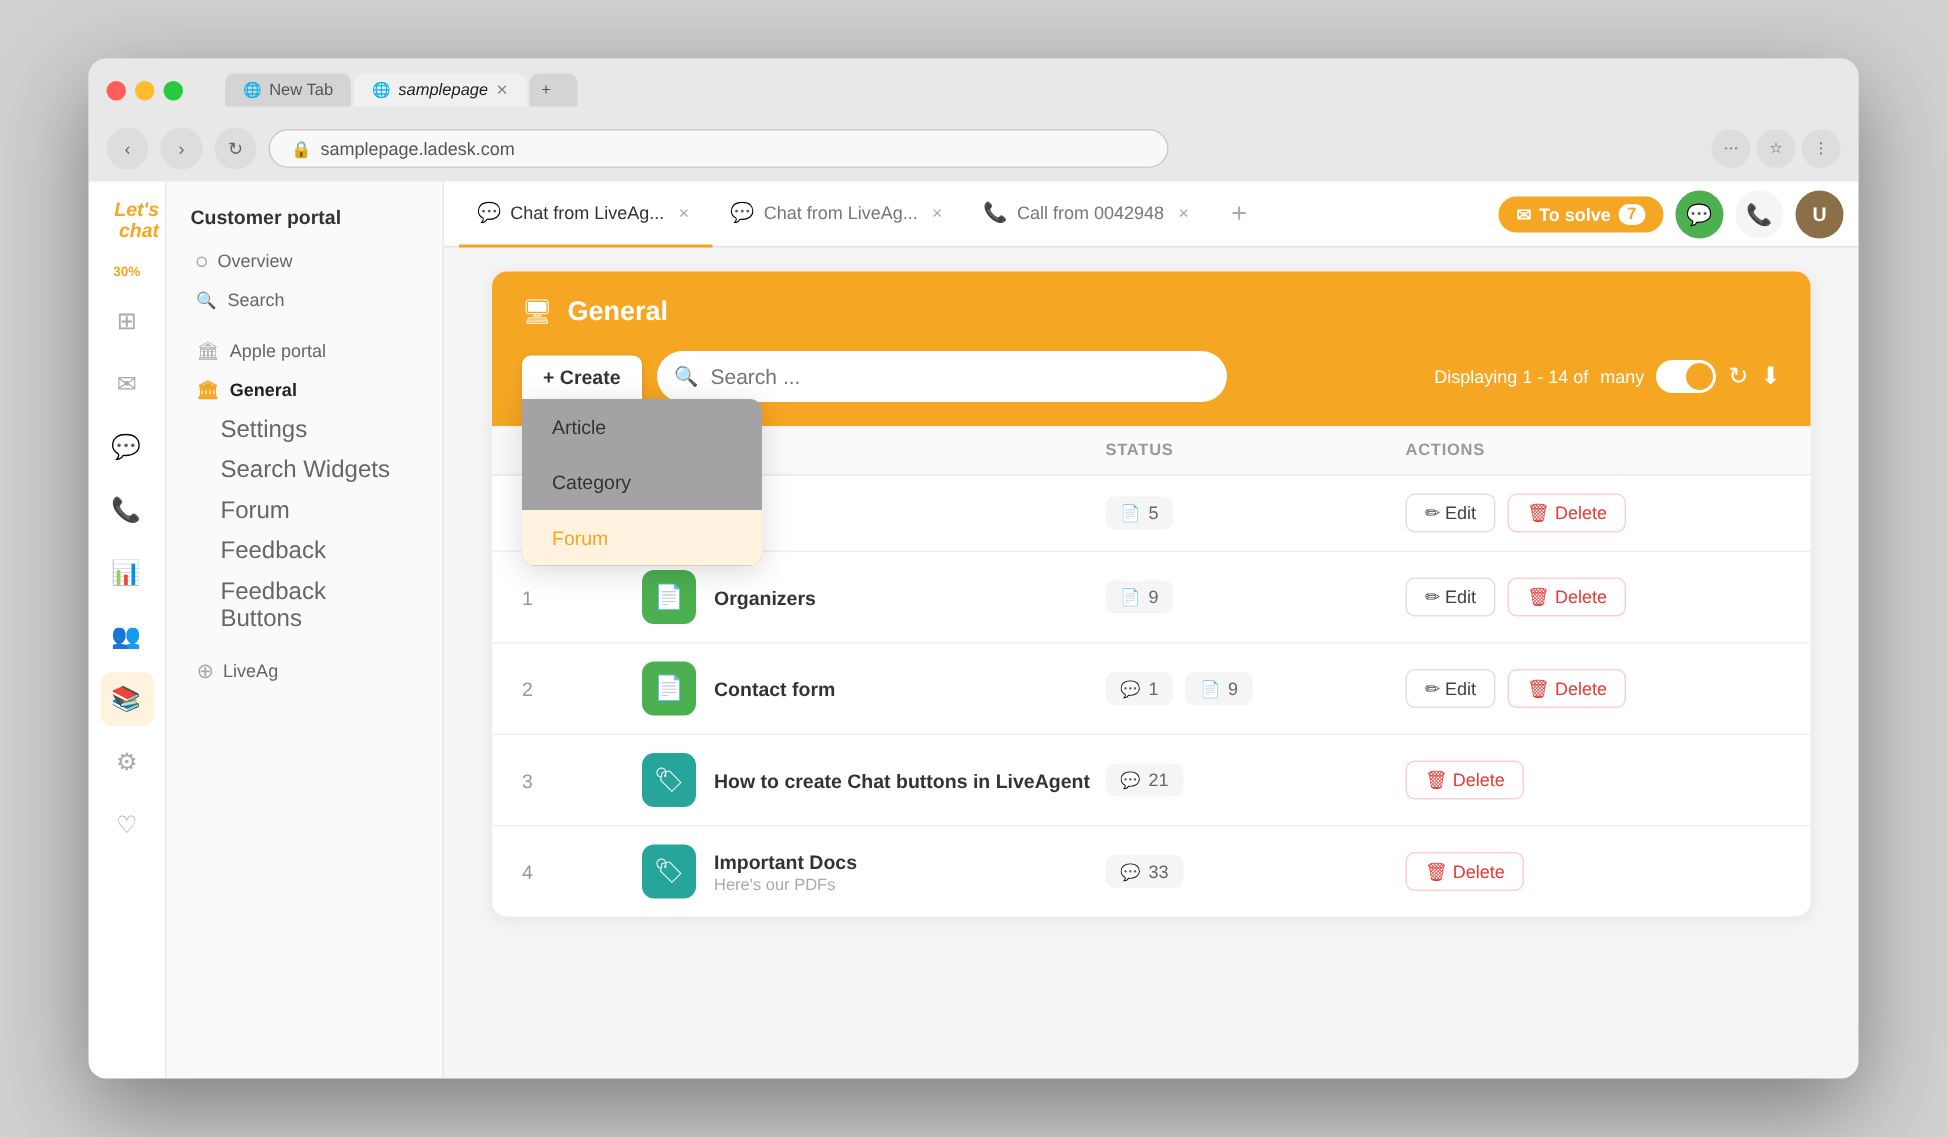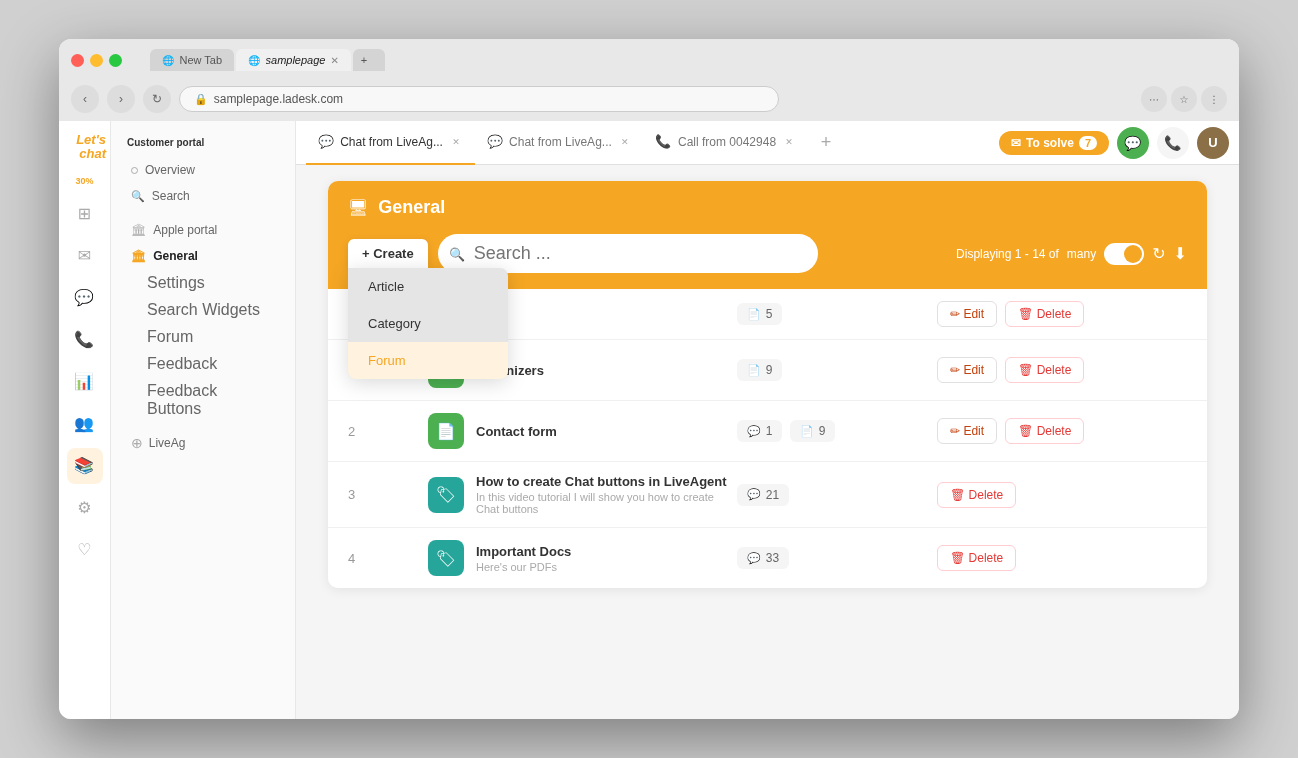--- a/index.html
+++ b/index.html
@@ -174,21 +174,21 @@
     
     .main-sidebar {
       width: 185px;
       background: #fafafa;
       border-right: 1px solid #e8e8e8;
       padding: 16px 12px;
       flex-shrink: 0;
       overflow-y: auto;
     }
     .sidebar-section-title {
-      font-size: 10px;
+      font-size: 13px;
       font-weight: 600;
       color: #333;
       margin-bottom: 10px;
       padding-left: 4px;
     }
     .sidebar-nav-item {
       display: flex;
       align-items: center;
       gap: 7px;
       padding: 5px 8px;
@@ -373,21 +373,21 @@
       position: relative;
       flex: 1;
       max-width: 380px;
     }
     .search-input {
       width: 100%;
       padding: 9px 14px 9px 36px;
       border: none;
       border-radius: 20px;
       background: #fff;
-      font-size: 18px;
+      font-size: 14px;
       color: #ec4899;
       outline: none;
     }
     .search-icon-inline {
       position: absolute;
       left: 12px;
       top: 50%;
       transform: translateY(-50%);
       color: #aaa;
       font-size: 13px;
@@ -508,21 +508,21 @@
     }
     .action-btn {
       display: inline-flex;
       align-items: center;
       gap: 5px;
       padding: 5px 12px;
       border-radius: 6px;
       border: 1px solid #e0e0e0;
       background: #fff;
       font-size: 12px;
-      color: #c2410c;
+      color: #404040;
       cursor: pointer;
     }
     .action-btn.delete { color: #e53935; border-color: #ffcdd2; }
 
     
     .create-btn-wrap {
       position: relative;
       display: inline-block;
     }
     .create-btn {
@@ -536,21 +536,21 @@
       font-size: 13px;
       font-weight: 600;
       color: #333;
       cursor: pointer;
       box-shadow: 0 2px 8px rgba(0,0,0,0.1);
     }
     .create-dropdown {
       position: absolute;
       top: 100%;
       left: 0;
-      background: #e5e5e5;
+      background: #a3a3a3;
       border-radius: 0 8px 8px 8px;
       box-shadow: 0 4px 20px rgba(0,0,0,0.15);
       min-width: 160px;
       z-index: 100;
       overflow: hidden;
     }
     .dropdown-item {
       padding: 11px 20px;
       font-size: 13px;
       color: #333;
@@ -726,20 +726,26 @@
               <span>many</span>
               <div class="display-toggle">
                 <div class="display-toggle-knob"></div>
               </div>
               <span class="display-icon-btn">↻</span>
               <span class="display-icon-btn">⬇</span>
             </div>
           </div>
 
           <div class="data-table">
+            <div class="table-header-row">
+              <div class="table-col-header">Number</div>
+              <div class="table-col-header"></div>
+              <div class="table-col-header">Status</div>
+              <div class="table-col-header">Actions</div>
+            </div>
 
             <div class="table-row">
               <div class="row-number">0</div>
               <div class="item-name-cell">
               </div>
               <div class="table-cell">
                 <span class="status-badge">
                   <span class="status-badge-icon">📄</span>
                   <span>5</span>
                 </span>
@@ -799,21 +805,20 @@
                 </div>
               </div>
             </div>
 
             <div class="table-row">
               <div class="row-number">3</div>
               <div class="item-name-cell">
                 <div class="item-icon item-icon-teal">🏷</div>
                 <div>
                   <div class="item-name">How to create Chat buttons in LiveAgent</div>
-                  <div class="item-desc">In this video tutorial I will show you how to create Chat buttons</div>
                 </div>
               </div>
               <div class="table-cell">
                 <span class="status-badge">
                   <span class="status-badge-icon">💬</span>
                   <span>21</span>
                 </span>
               </div>
               <div class="table-cell">
                 <div class="action-btns">

